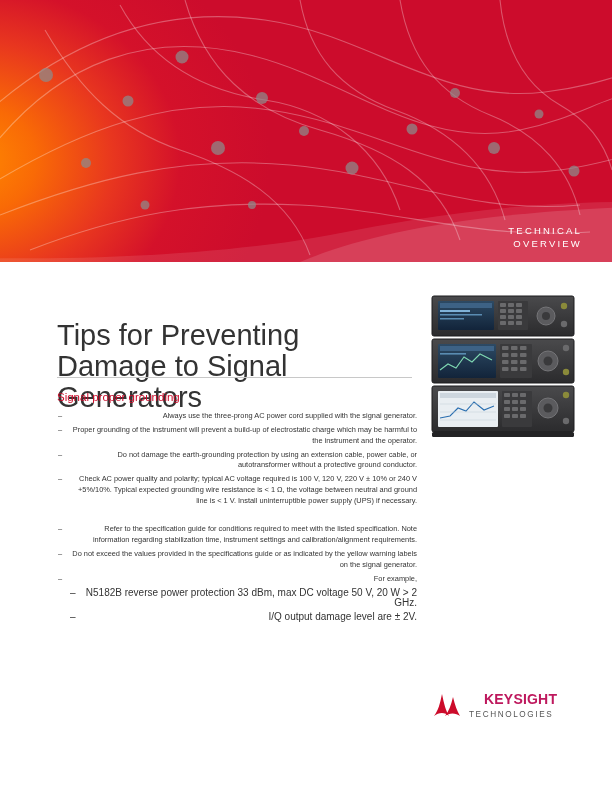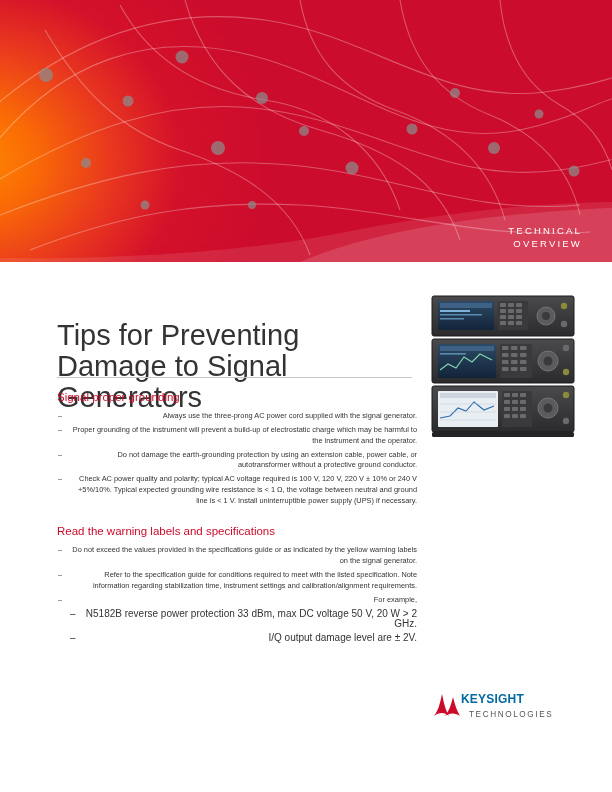--- a/index.html
+++ b/index.html
@@ -165,24 +165,24 @@
   }
   .logo-mark {
     position: absolute;
     left: 0;
     top: 2px;
     width: 30px;
     height: 26px;
   }
   .logo-text {
     position: absolute;
-    left: 29px;
+    left: 52px;
     top: 0px;
-    color: #0369a1;
-    font-size: 12px;
+    color: #be185d;
+    font-size: 14px;
     font-weight: bold;
     letter-spacing: 0.2px;
     line-height: 19px;
   }
   .logo-sub {
     position: absolute;
     left: 37px;
     top: 20px;
     color: #555555;
     font-size: 8.2px;
@@ -346,24 +346,23 @@
       <h2 class="section-head">Signal proper grounding</h2>
       <ul class="bullets">
         <li>Always use the three-prong AC power cord supplied with the signal generator.</li>
         <li>Proper grounding of the instrument will prevent a build-up of electrostatic charge which may be harmful to the instrument and the operator.</li>
         <li>Do not damage the earth-grounding protection by using an extension cable, power cable, or autotransformer without a protective ground conductor.</li>
         <li>Check AC power quality and polarity; typical AC voltage required is 100 V, 120 V, 220 V ± 10% or 240 V +5%/10%. Typical expected grounding wire resistance is &lt; 1 Ω, the voltage between neutral and ground line is &lt; 1 V. Install uninterruptible power supply (UPS) if necessary.</li>
       </ul>
     </div>
 
     <div class="section">
-      <h2 class="section-head">Read the warning labels and specifications</h2>
       <ul class="bullets">
+        <li>Refer to the specification guide for conditions required to meet with the listed specification. Note information regarding stabilization time, instrument settings and calibration/alignment requirements.</li>
         <li>Do not exceed the values provided in the specifications guide or as indicated by the yellow warning labels on the signal generator.</li>
-        <li>Refer to the specification guide for conditions required to meet with the listed specification. Note information regarding stabilization time, instrument settings and calibration/alignment requirements.</li>
         <li>
           <span>For example,</span>
           <ul class="sub">
             <li>N5182B reverse power protection 33 dBm, max DC voltage 50 V, 20 W &gt; 2 GHz.</li>
             <li>I/Q output damage level are ± 2V.</li>
           </ul>
         </li>
       </ul>
     </div>
 

